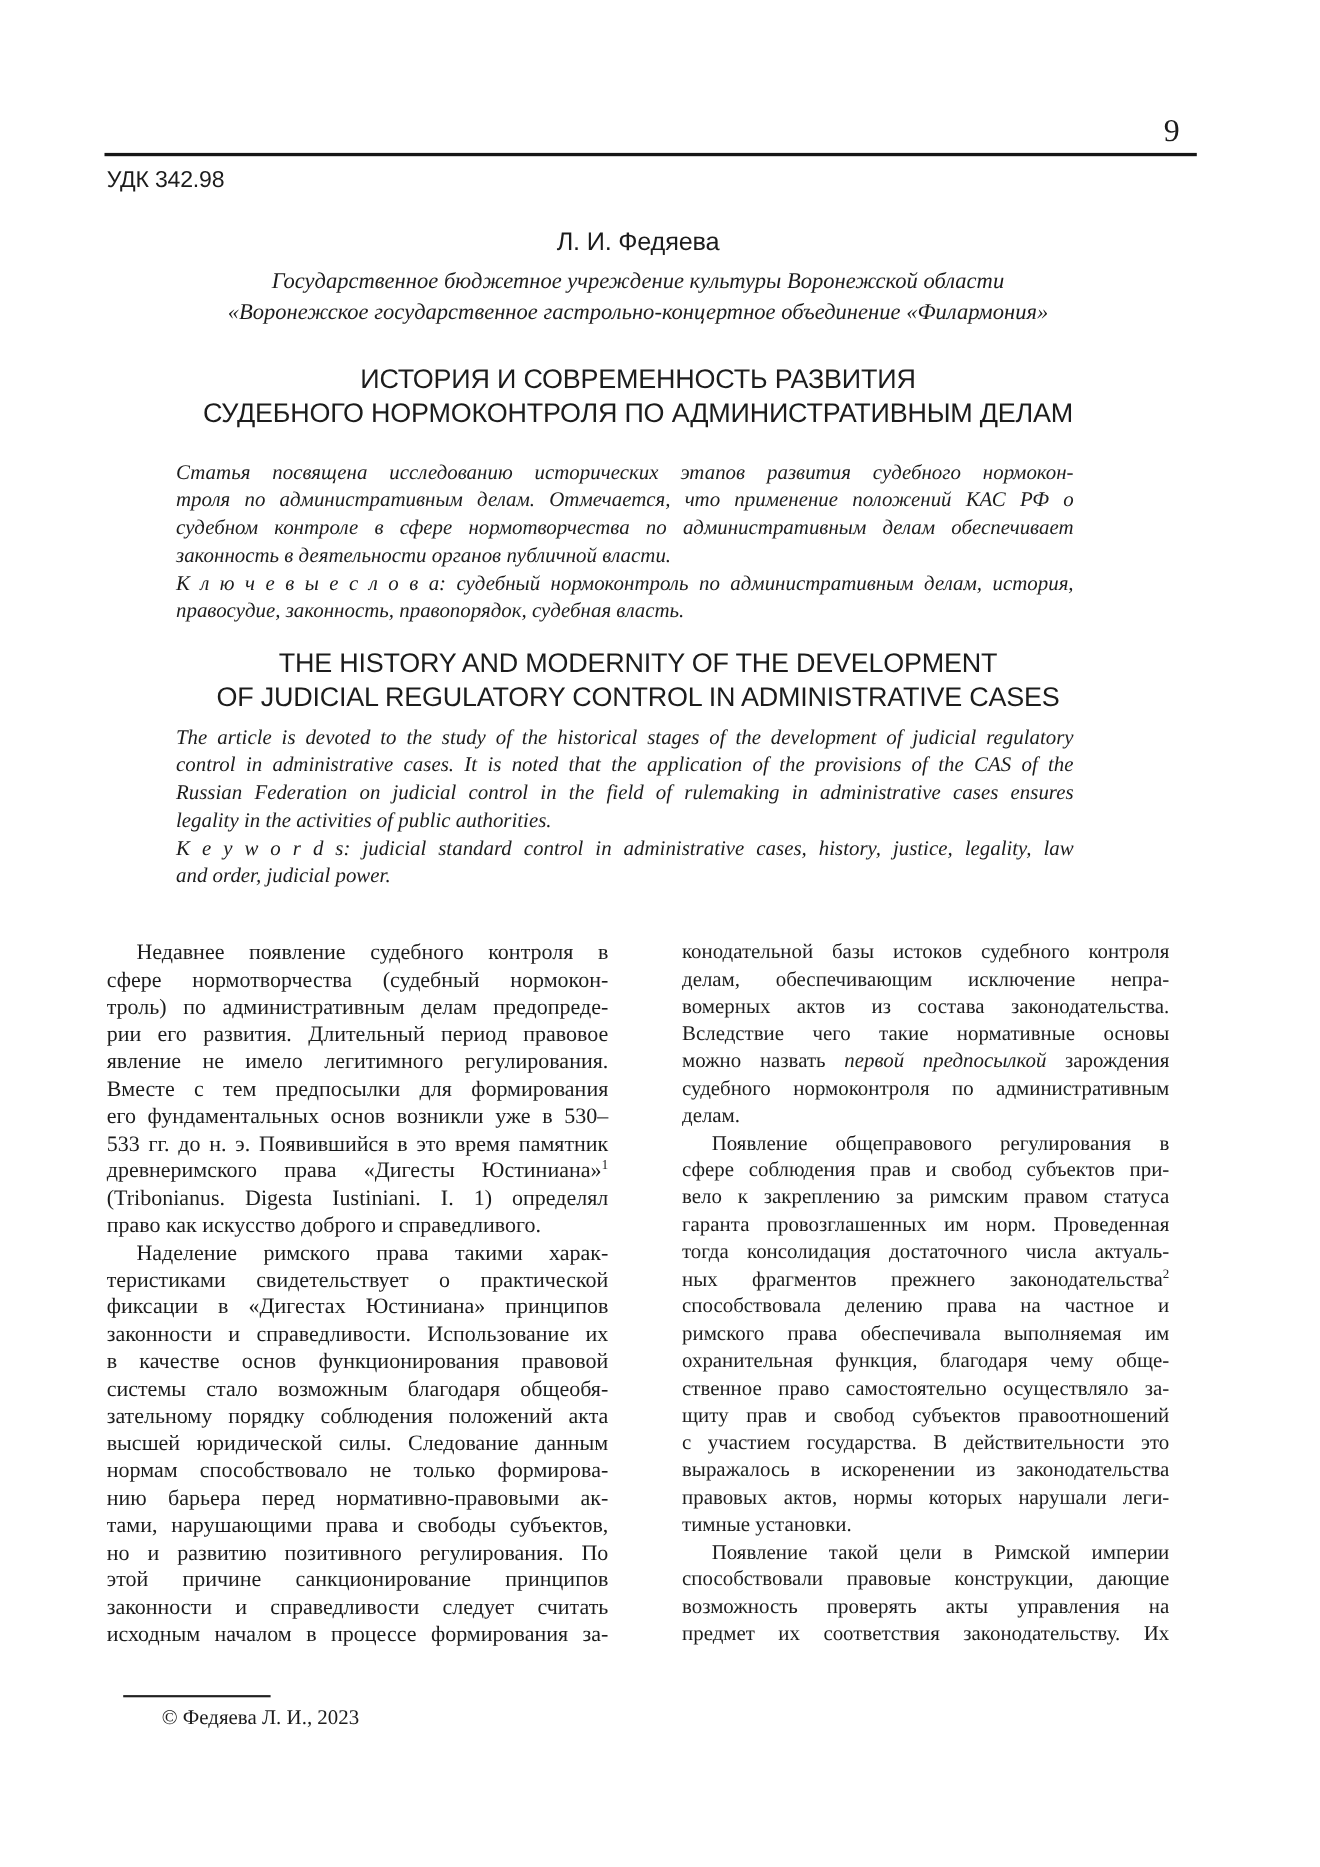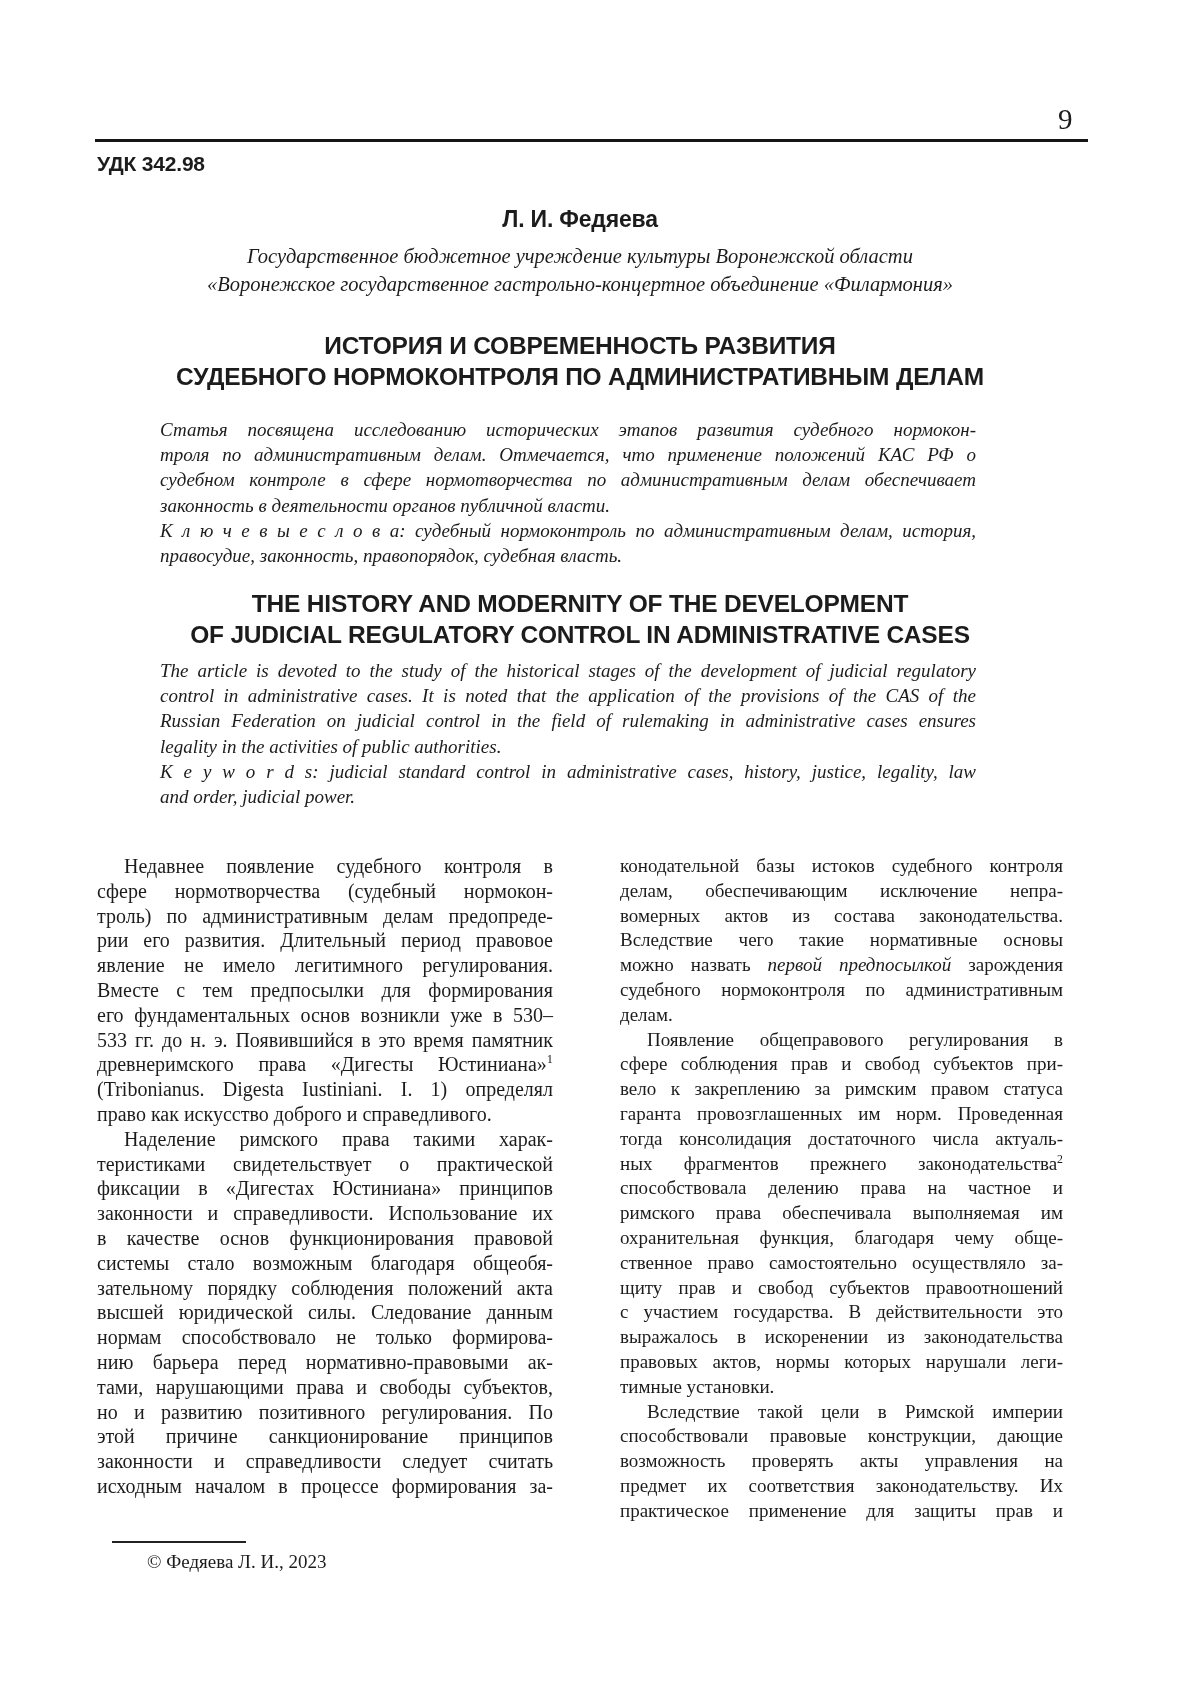--- a/index.html
+++ b/index.html
@@ -5,21 +5,21 @@
   html,body{margin:0;padding:0;background:#ffffff;}
   .page{
     position:relative;
     width:1200px;height:1697px;
     background:#ffffff;
     color:#1c1c1c;
     font-family:"Liberation Serif",serif;
     overflow:hidden;
   }
   .abs{position:absolute;}
-  .sans{font-family:"Liberation Sans",sans-serif;font-weight:bold;letter-spacing:-0.2px;}
+  .sans{font-family:"Liberation Sans",sans-serif;font-weight:normal;letter-spacing:-0.2px;}
   .center{text-align:center;}
   .ital{font-style:italic;}
   .it{font-style:italic;}
   .sup{vertical-align:super;font-size:0.62em;line-height:0;}
   .tline{text-align:justify;text-align-last:justify;}
   .tline.end{text-align-last:left;}
   .tline.ind{text-indent:27px;}
 
   #pagenum{left:1058px;top:103px;font-size:29px;}
   #head-rule{left:95px;top:139px;width:993px;height:3px;background:#161616;}
@@ -125,23 +125,22 @@
       <div class="tline"><span>ных фрагментов прежнего законодательства</span><span class="sup">2</span></div>
       <div class="tline"><span>способствовала делению права на частное и</span></div>
       <div class="tline"><span>римского права обеспечивала выполняемая им</span></div>
       <div class="tline"><span>охранительная функция, благодаря чему обще-</span></div>
       <div class="tline"><span>ственное право самостоятельно осуществляло за-</span></div>
       <div class="tline"><span>щиту прав и свобод субъектов правоотношений</span></div>
       <div class="tline"><span>с участием государства. В действительности это</span></div>
       <div class="tline"><span>выражалось в искоренении из законодательства</span></div>
       <div class="tline"><span>правовых актов, нормы которых нарушали леги-</span></div>
       <div class="tline end"><span>тимные установки.</span></div>
-      <div class="tline ind"><span>Вследствие такой цели в Римской империи</span></div>
+      <div class="tline ind"><span>Появление такой цели в Римской империи</span></div>
       <div class="tline"><span>способствовали правовые конструкции, дающие</span></div>
       <div class="tline"><span>возможность проверять акты управления на</span></div>
       <div class="tline"><span>предмет их соответствия законодательству. Их</span></div>
-      <div class="tline"><span>практическое применение для защиты прав и</span></div>
     </div>
 
   <div id="fn-rule" class="abs"></div>
   <div id="fn-text" class="abs">© Федяева Л. И., 2023</div>
 
 </div>
 
 </body></html>

